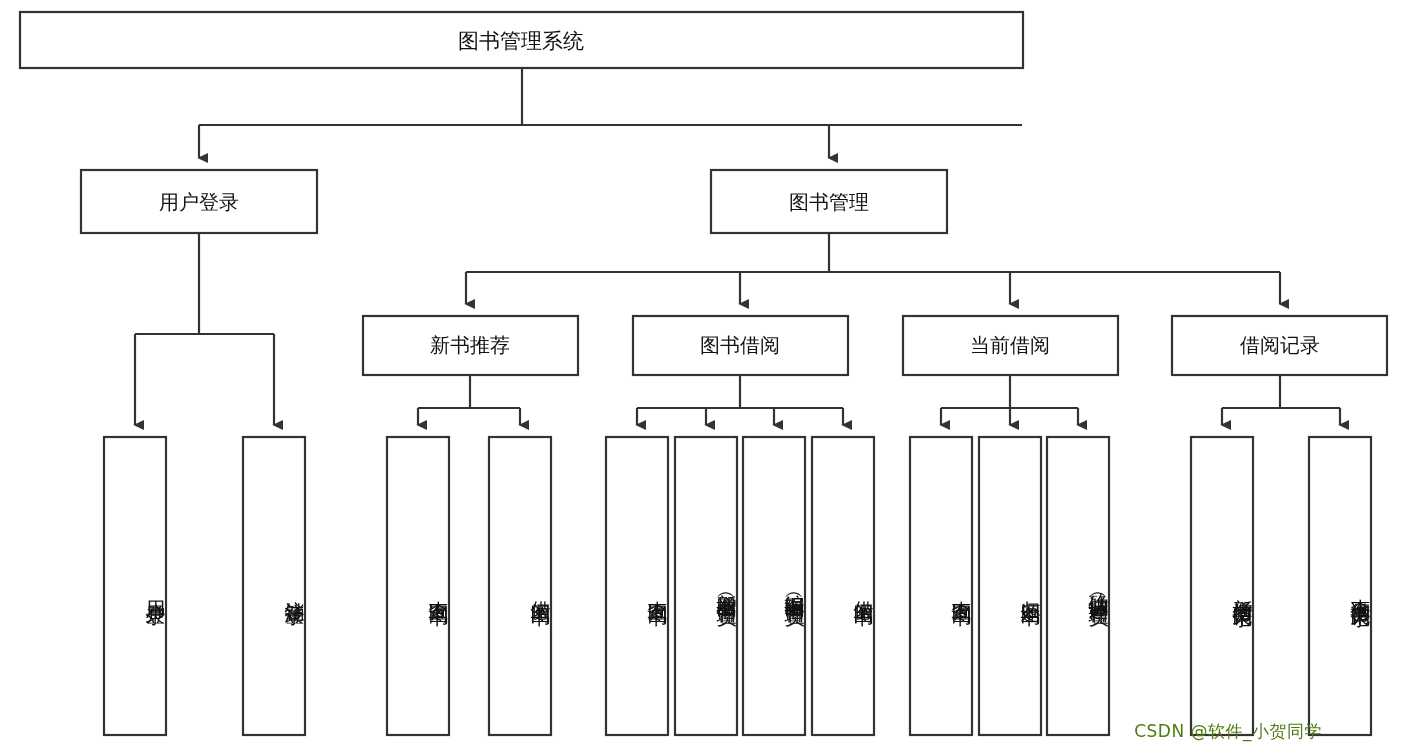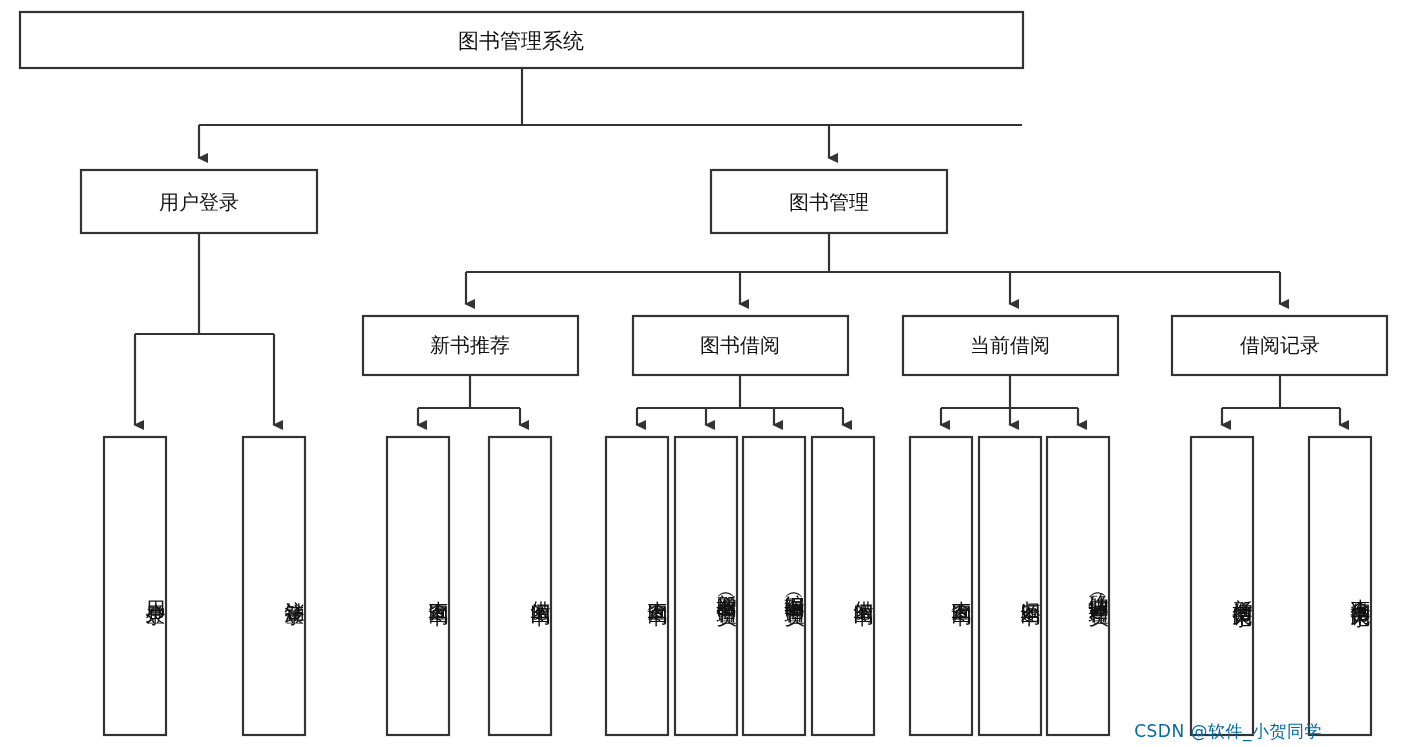--- a/index.html
+++ b/index.html
@@ -70,21 +70,21 @@
     justify-content: center;
     white-space: nowrap;
     pointer-events: none;
   }
   #watermark {
     position: absolute;
     right: 8px;
     bottom: 4px;
     font-family: "DejaVu Sans", "Liberation Sans", sans-serif;
     font-size: 17px;
-    color: #0369a1;
+    color: #4d7c0f;
     white-space: nowrap;
     letter-spacing: 0.5px;
   }
 </style>
 </head>
 <body>
 
 <div id="diagram-root">
 
   <svg id="tree-svg" viewBox="0 0 1405 747">

